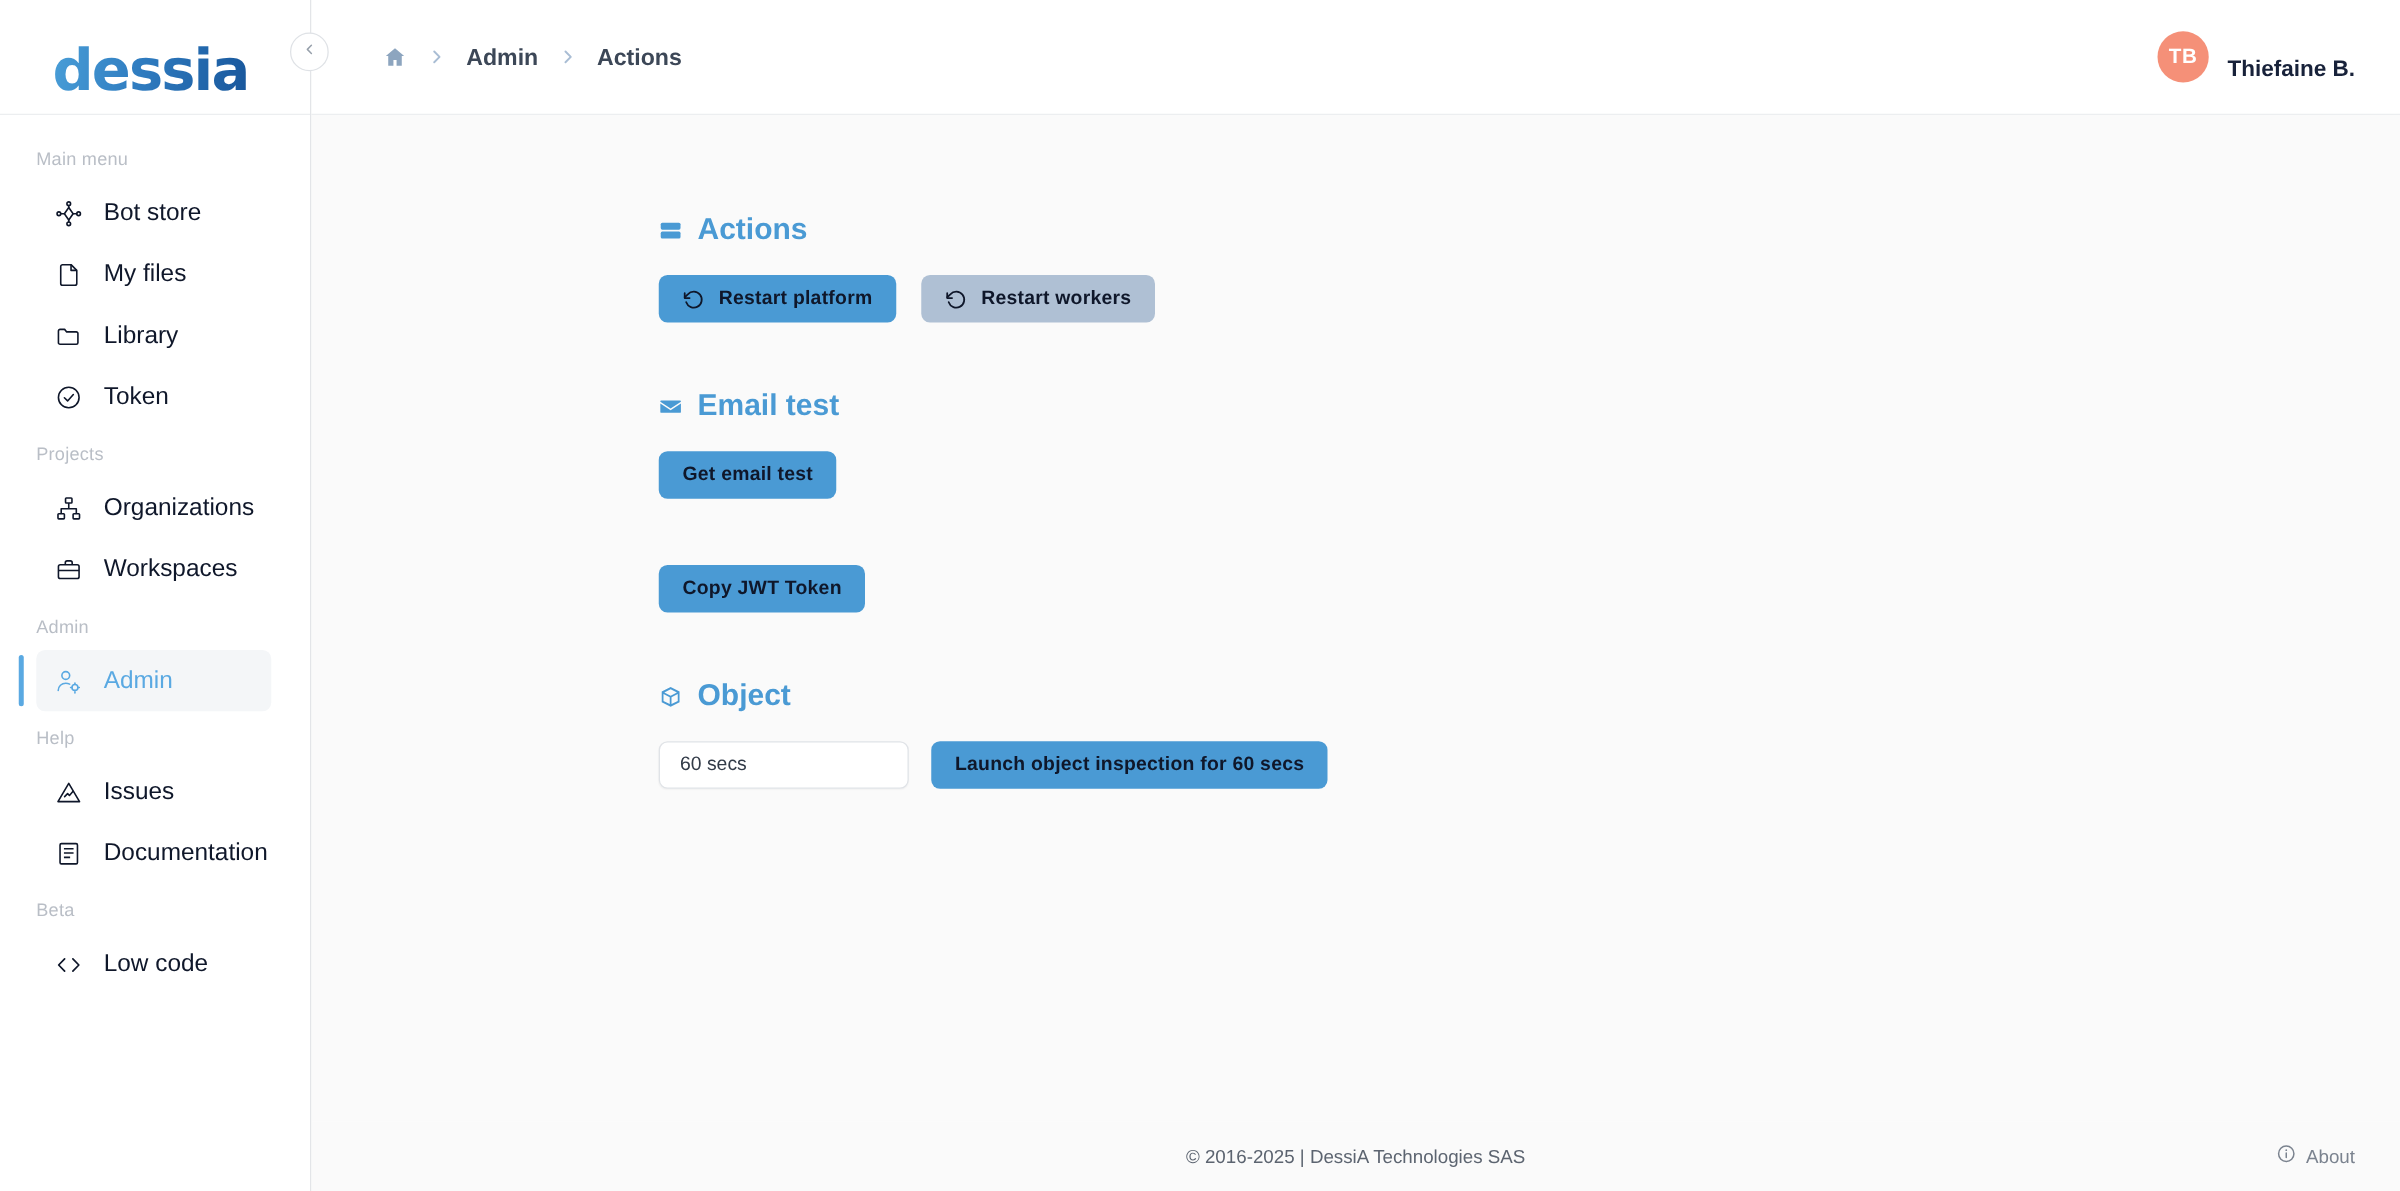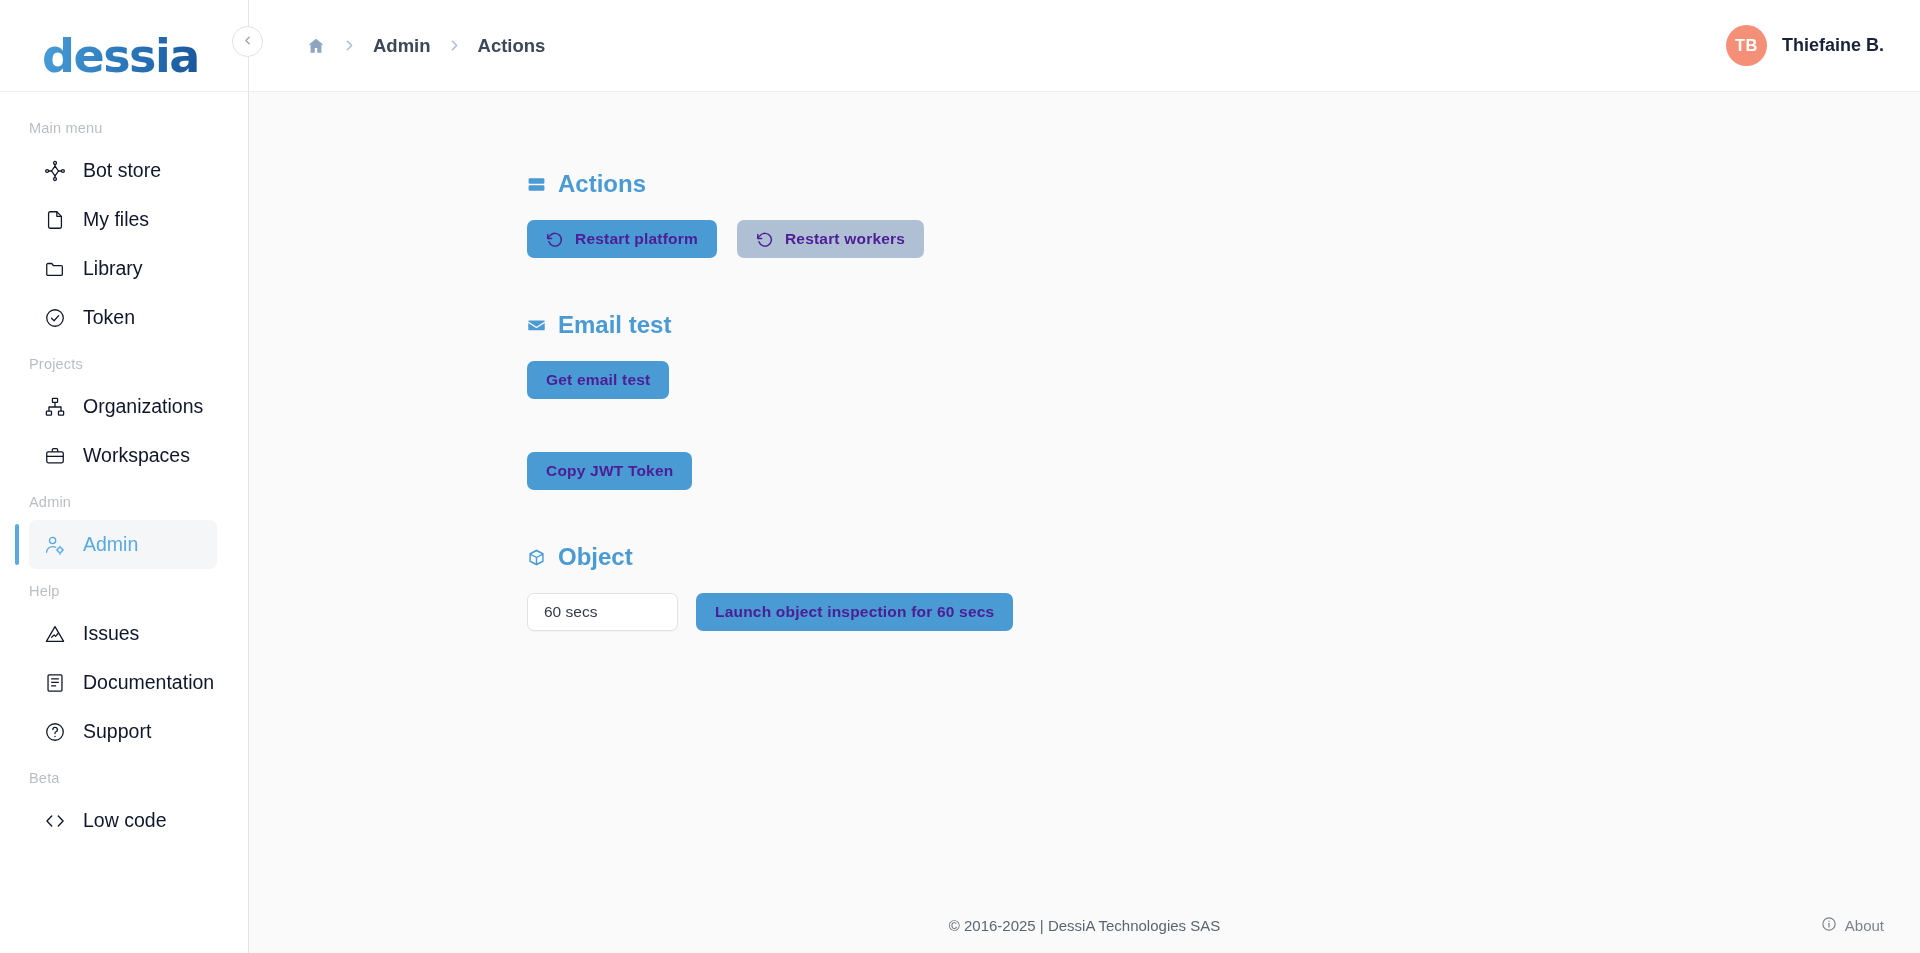--- a/index.html
+++ b/index.html
@@ -61,21 +61,21 @@
   .right { flex: 1; display: flex; flex-direction: column; height: 953px; min-width: 0; }
   .topbar {
     height: 92px; background: #ffffff; border-bottom: 1px solid #eceef0;
     display: flex; align-items: center; justify-content: space-between;
     padding: 0 36px 0 57px; flex: 0 0 92px;
   }
   .crumbs { display: flex; align-items: center; gap: 15px; }
   .crumb { font-size: 18.5px; color: #3c4757; font-weight: 600; cursor: pointer; }
   .crumb-sep { color: #a9bdd4; display: flex; align-items: center; }
   .home-ico { color: #8da5bf; display: flex; align-items: center; cursor: pointer; }
-  .user { display: flex; align-items: center; gap: 15px; cursor: pointer; }
+  .user { display: flex; align-items: flex-end; gap: 15px; cursor: pointer; }
   .avatar {
     width: 41px; height: 41px; border-radius: 50%; background: #f59078;
     color: #ffffff; display: flex; align-items: center; justify-content: center;
     font-size: 16.5px; font-weight: 600; letter-spacing: .5px;
   }
   .user-name { font-size: 18px; color: #18223a; font-weight: bold; }
 
   
   .main {
     flex: 1; background: #fafafa; padding: 78px 0 0 278px;
@@ -84,32 +84,32 @@
   .section { margin-bottom: 53px; }
   .section.last { margin-bottom: 0; }
   .sec-head {
     display: flex; align-items: center; gap: 12px;
     color: #4a9ad4; font-size: 24px; font-weight: bold; margin-bottom: 22px;
   }
   .sec-head .shico { display: flex; align-items: center; }
   .btn-row { display: flex; align-items: center; gap: 20px; }
   .btn {
     display: inline-flex; align-items: center; gap: 12px;
-    background: #4a9ad4; color: #4c1d95; border: none; border-radius: 7px;
+    background: #4a9ad4; color: #0f172a; border: none; border-radius: 7px;
     height: 38px; padding: 0 19px; font-size: 15.5px; font-weight: bold;
     font-family: "Liberation Sans", sans-serif; cursor: pointer;
     letter-spacing: .2px; white-space: nowrap;
   }
   .btn.muted { background: #afc0d4; cursor: default; }
   .btn .bico { display: flex; align-items: center; }
 
   
   .obj-row { display: flex; align-items: center; gap: 18px; }
   .num-field {
-    width: 151px; height: 38px; background: #ffffff;
+    width: 200px; height: 38px; background: #ffffff;
     border: 1px solid #e0e3e7; border-radius: 7px;
     display: flex; align-items: center; padding: 0 8px 0 16px;
     box-shadow: 0 1px 1px rgba(16,24,40,.03);
   }
   .num-val {
     flex: 1; font-size: 15.5px; color: #323b48; outline: none;
     border: none; background: transparent; font-family: "Liberation Sans", sans-serif;
   }
   .steppers { display: flex; flex-direction: column; gap: 2px; color: #4b5562; }
   .steppers span { display: flex; cursor: pointer; }
@@ -221,30 +221,20 @@
           <span>Issues</span>
         </div>
         <div class="nav-item">
           <span class="ico">
             <svg viewBox="0 0 24 24" fill="none" stroke="currentColor" stroke-width="1.4" stroke-linejoin="round">
               <rect x="4.4" y="3.2" width="15.2" height="17.6" rx="1.2"></rect>
               <path d="M7.8 7.6h8.4M7.8 11.4h8.4M7.8 15.2h5.4"></path>
             </svg>
           </span>
           <span>Documentation</span>
-        </div>
-        <div class="nav-item">
-          <span class="ico">
-            <svg viewBox="0 0 24 24" fill="none" stroke="currentColor" stroke-width="1.4" stroke-linecap="round" stroke-linejoin="round">
-              <circle cx="12" cy="12" r="9"></circle>
-              <path d="M9.6 9.4a2.5 2.5 0 1 1 3.4 2.3c-.7.3-1 .9-1 1.6v.4"></path>
-              <circle cx="12" cy="17" r=".85" fill="currentColor" stroke="none"></circle>
-            </svg>
-          </span>
-          <span>Support</span>
         </div>
         <div class="nav-group-label">Beta</div>
         <div class="nav-item">
           <span class="ico">
             <svg viewBox="0 0 24 24" fill="none" stroke="currentColor" stroke-width="1.5" stroke-linecap="round" stroke-linejoin="round">
               <polyline points="8.4 6.6 3.2 12 8.4 17.4"></polyline>
               <polyline points="15.6 6.6 20.8 12 15.6 17.4"></polyline>
             </svg>
           </span>
           <span>Low code</span>

